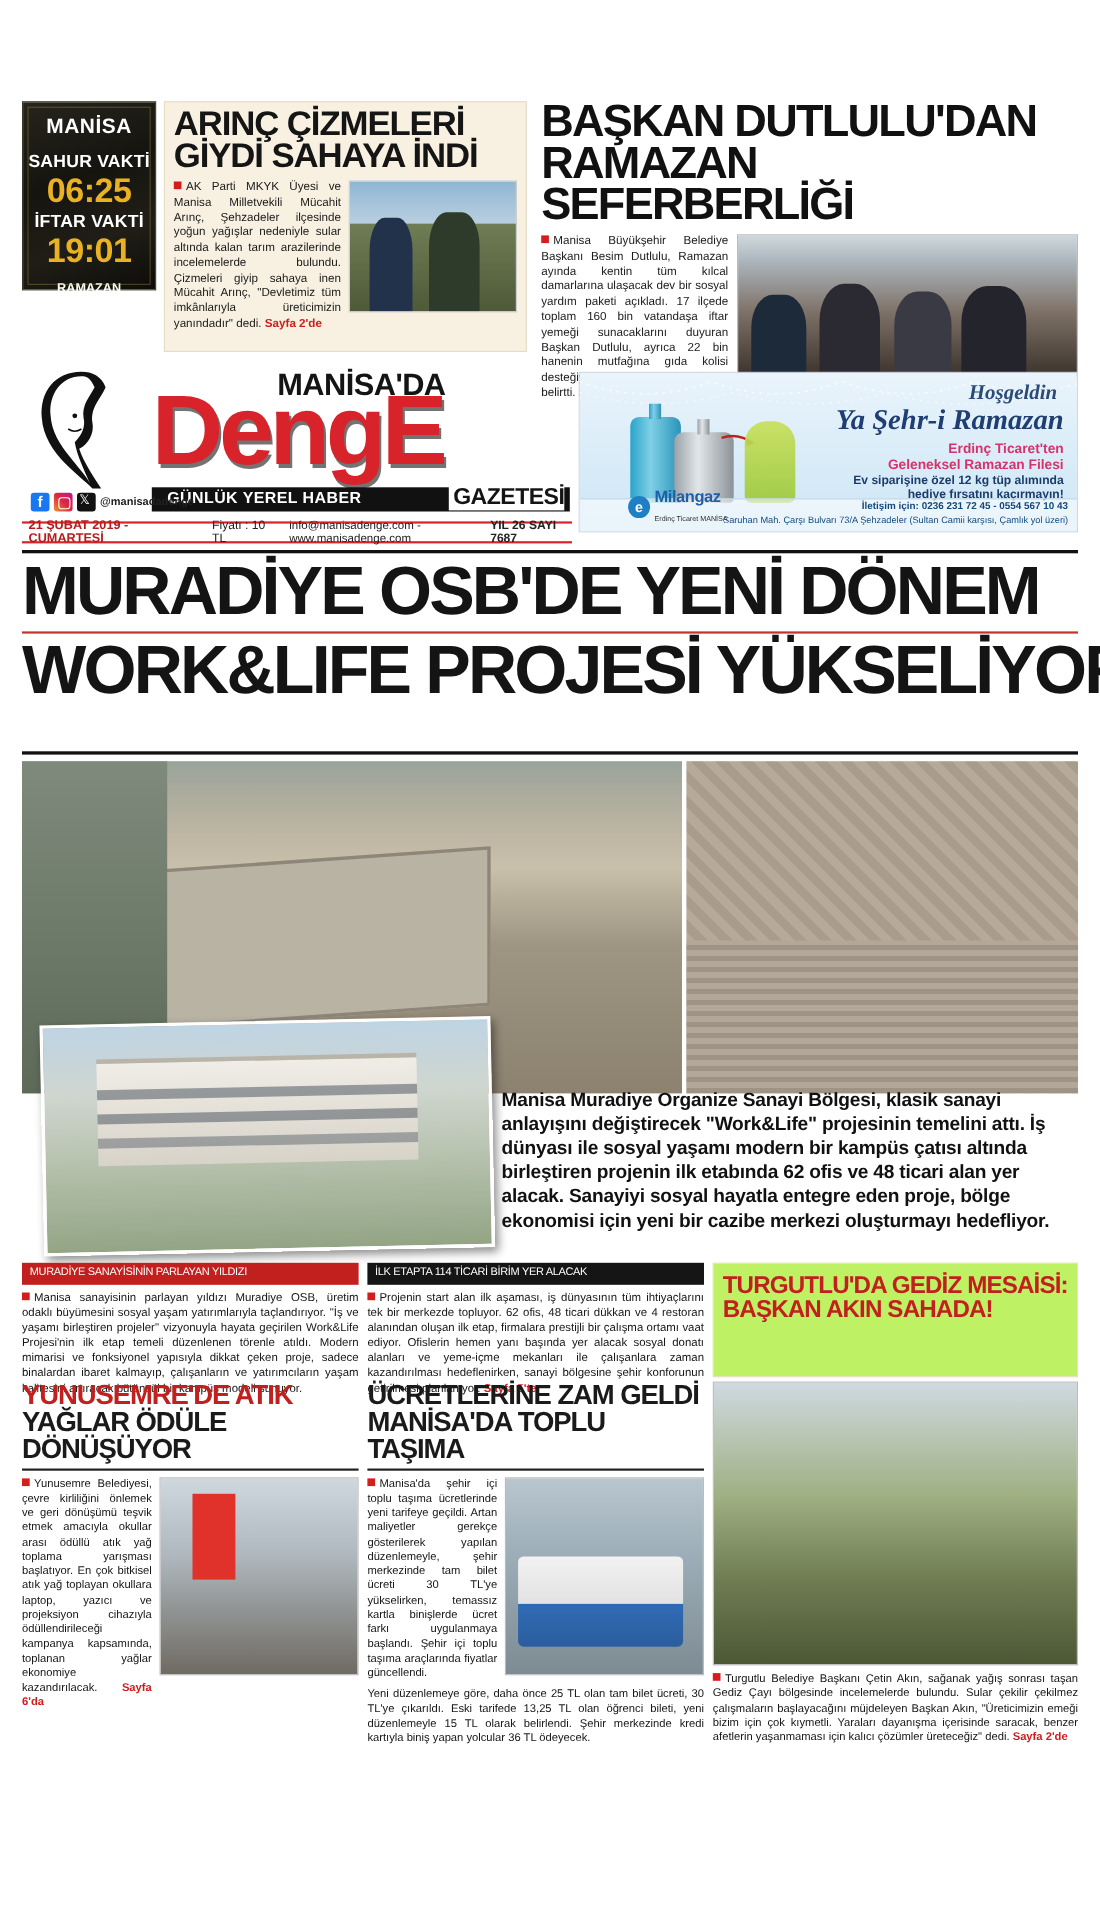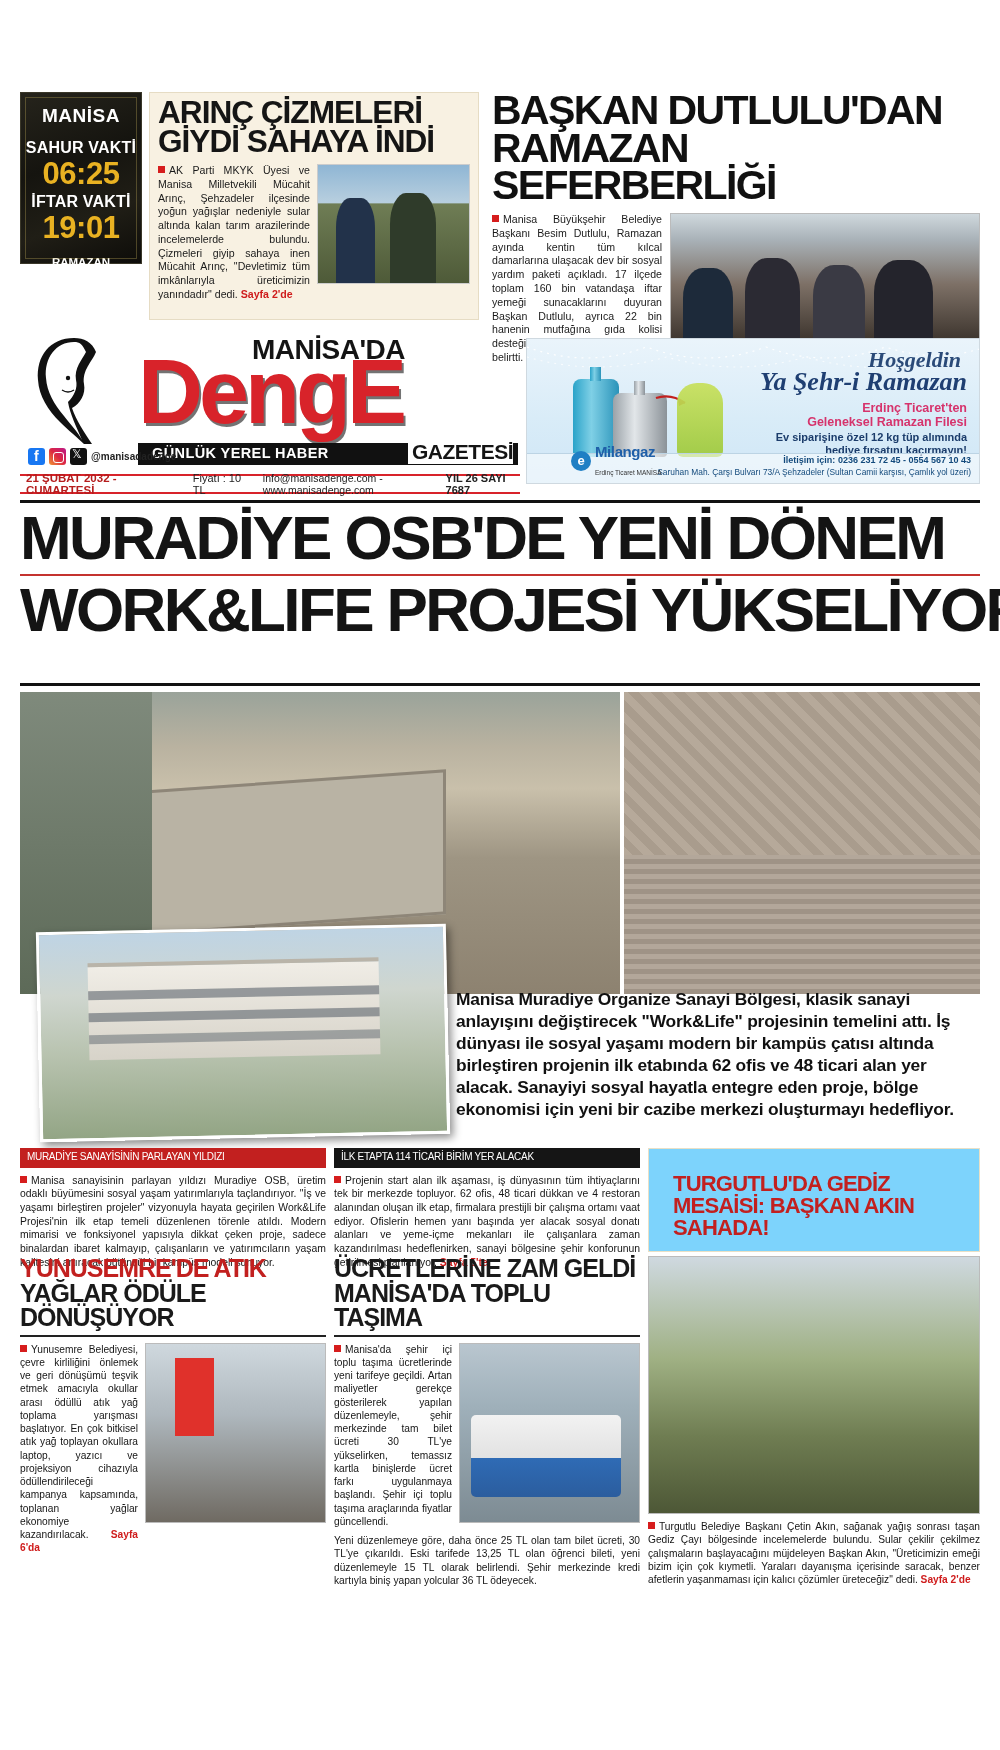--- a/index.html
+++ b/index.html
@@ -184,21 +184,21 @@
     border:1px solid #cfd9e0;
     background: linear-gradient(180deg,#eaf4fb 0%, #d9ecf8 55%, #cfe6f6 100%);
     overflow:hidden;
   }
   .ad-garland {
     position:absolute; left:0; top:4px; width:100%; height:34px;
   }
   .ad-hosgeldin {
     position:absolute; right:18px; top:8px;
     font-family:"Liberation Serif", serif; font-style:italic;
-    font-size:22px; color:#2a4a78; font-weight:bold;
+    font-size:19px; color:#2a4a78; font-weight:bold;
   }
   .ad-sehri {
     position:absolute; right:12px; top:28px;
     font-family:"Liberation Serif", serif; font-style:italic;
     font-size:26px; color:#1f3f72; font-weight:bold;
   }
   .ad-line1 {
     position:absolute; right:12px; top:62px; font-size:12.5px;
     font-weight:bold; color:#d6336c;
   }
@@ -322,21 +322,21 @@
   }
 
   
   .band {
     position:absolute; left:20px; top:1148px; width:960px; height:104px;
     display:flex; gap:8px;
   }
   .band-col { position:relative; }
   .band-col.c1 { width:306px; }
   .band-col.c2 { width:306px; }
-  .band-col.c3 { flex:1; background:#7dd3fc; border:1px solid #e9e0c6; padding:24px; }
+  .band-col.c3 { flex:1; background:#bef264; border:1px solid #e9e0c6; padding:8px; }
   .kicker {
     background:#c2201f; color:#fff; font-weight:normal; font-size:10px;
     padding:4px 7px 5px 7px; letter-spacing:-.3px; line-height:1.05;
   }
   .kicker.dark { background:#151515; }
   .band-text {
     font-size:10.4px; line-height:1.32; color:#151515; margin-top:6px; text-align:justify;
   }
   .c3-head {
     font-size:22px; font-weight:bold; line-height:1.0; color:#c2201f;
@@ -460,21 +460,21 @@
       <div class="mast-gazetesi">GAZETESİ</div>
 
       <div class="socialrow">
         <span class="sicon fb"></span>
         <span class="sicon ig"></span>
         <span class="sicon x"></span>
         <span class="handle">@manisadadenge</span>
       </div>
 
       <div class="infobar">
-        <span class="date">21 ŞUBAT 2032 - CUMARTESİ</span>
+        <span class="date">21 ŞUBAT 2019 - CUMARTESİ</span>
         <span class="price">Fiyatı : 10 TL</span>
         <span class="mail">info@manisadenge.com - www.manisadenge.com</span>
         <span class="issue">YIL 26  SAYI 7687</span>
       </div>
     </div>
 
     <div class="ad-milangaz">
       <svg class="ad-garland" viewBox="0 0 454 34" preserveAspectRatio="none">
         <path d="M0 4 Q60 26 120 4 Q180 26 240 4 Q300 26 360 4 Q410 20 454 6" stroke="#ffffff" stroke-width="1.2" fill="none" stroke-dasharray="2 5" opacity=".9"></path>
         <path d="M0 14 Q70 34 140 14 Q210 34 280 14 Q350 34 420 16" stroke="#ffffff" stroke-width="1.1" fill="none" stroke-dasharray="2 5" opacity=".7"></path>

